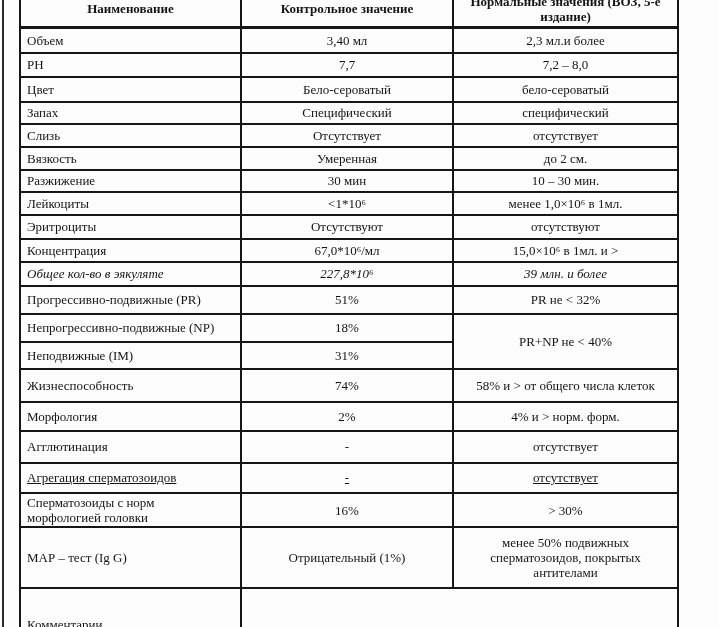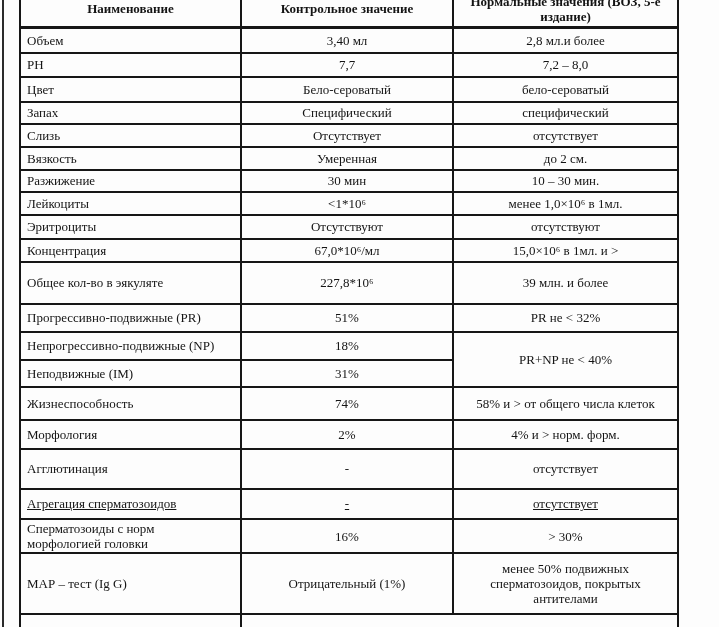--- a/index.html
+++ b/index.html
@@ -76,21 +76,21 @@
     <tr style="height:36px;">
       <th>Наименование</th>
       <th>Контрольное значение</th>
       <th>Нормальные значения (ВОЗ, 5-е издание)</th>
     </tr>
   </thead>
   <tbody>
     <tr style="height:26px;">
       <td class="c1">Объем</td>
       <td class="c2">3,40 мл</td>
-      <td class="c3">2,8 мл.и более</td>
+      <td class="c3">2,3 мл.и более</td>
     </tr>
     <tr style="height:24px;">
       <td class="c1">PH</td>
       <td class="c2">7,7</td>
       <td class="c3">7,2 – 8,0</td>
     </tr>
     <tr style="height:25px;">
       <td class="c1">Цвет</td>
       <td class="c2">Бело-сероватый</td>
       <td class="c3">бело-сероватый</td>
@@ -123,21 +123,21 @@
     <tr style="height:24px;margin-top:35px;">
       <td class="c1">Эритроциты</td>
       <td class="c2">Отсутствуют</td>
       <td class="c3">отсутствуют</td>
     </tr>
     <tr style="height:23px;">
       <td class="c1">Концентрация</td>
       <td class="c2">67,0*10⁶/мл</td>
       <td class="c3">15,0×10⁶ в 1мл. и &gt;</td>
     </tr>
-    <tr style="height:42px;">
+    <tr style="height:24px;font-style:italic;">
       <td class="c1">Общее кол-во в эякуляте</td>
       <td class="c2">227,8*10⁶</td>
       <td class="c3">39 млн. и более</td>
     </tr>
     <tr style="height:28px;">
       <td class="c1">Прогрессивно-подвижные (PR)</td>
       <td class="c2">51%</td>
       <td class="c3">PR не &lt; 32%</td>
     </tr>
     <tr style="height:28px;">
@@ -152,21 +152,21 @@
     <tr style="height:33px;">
       <td class="c1">Жизнеспособность</td>
       <td class="c2">74%</td>
       <td class="c3">58% и &gt; от общего числа клеток</td>
     </tr>
     <tr style="height:29px;">
       <td class="c1">Морфология</td>
       <td class="c2">2%</td>
       <td class="c3">4% и &gt; норм. форм.</td>
     </tr>
-    <tr style="height:40px;">
+    <tr style="height:32px;">
       <td class="c1">Агглютинация</td>
       <td class="c2">-</td>
       <td class="c3">отсутствует</td>
     </tr>
     <tr style="height:30px;text-decoration:underline;">
       <td class="c1">Агрегация сперматозоидов</td>
       <td class="c2">-</td>
       <td class="c3">отсутствует</td>
     </tr>
     <tr style="height:19px;">

